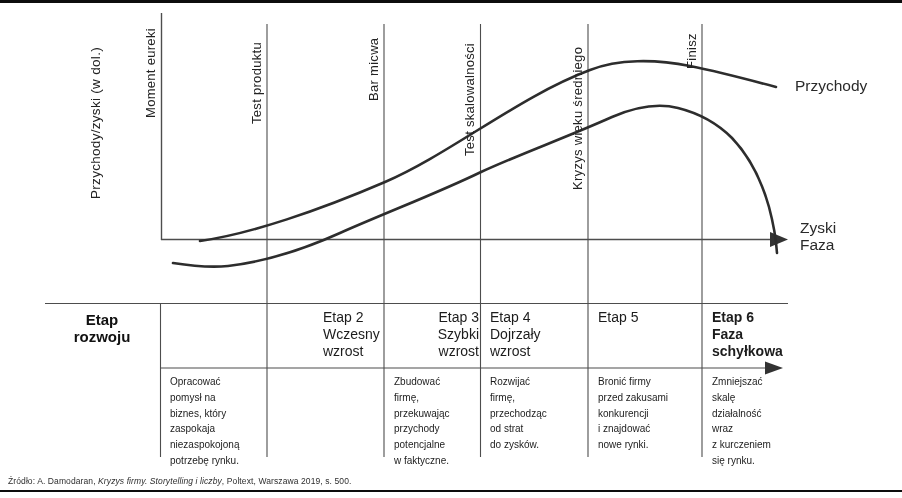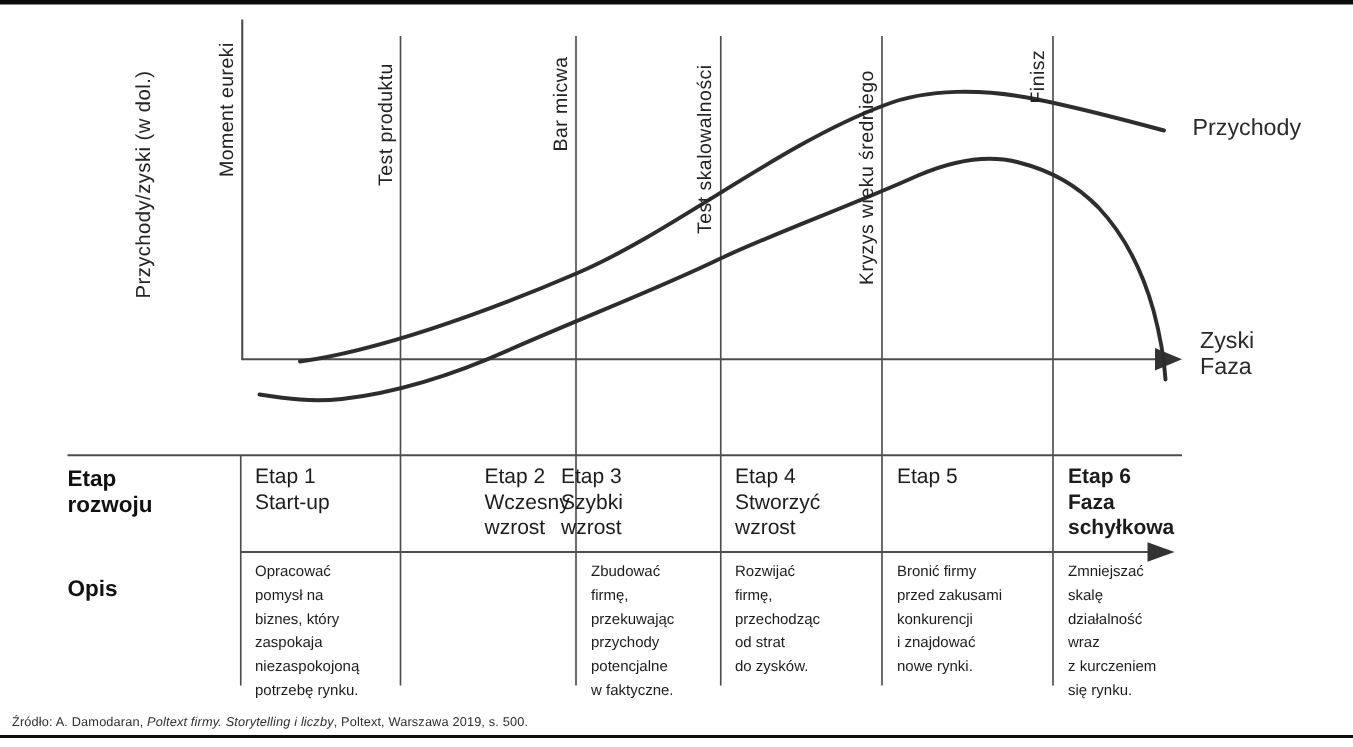--- a/index.html
+++ b/index.html
@@ -13,21 +13,21 @@
   svg.chart { position:absolute; left:0; top:0; z-index:1; }
   .txt { position:absolute; z-index:2; }
   .vlabel {
     transform:rotate(-90deg); transform-origin:0 0;
     white-space:nowrap; font-size:13px; letter-spacing:0.3px; color:#232323;
     line-height:18px; height:18px;
   }
   .axis-label { font-size:13.5px; }
   .curve-label { font-size:15.5px; color:#2a2a2a; white-space:nowrap; }
   .rowhead {
-    left:45px; width:114px; text-align:left; font-weight:bold;
+    left:45px; width:114px; text-align:center; font-weight:bold;
     font-size:15px; line-height:17px; white-space:pre-line; color:#111;
   }
   .cell { white-space:pre-line; }
   .stage-cell { font-size:14px; line-height:17px; color:#1c1c1c; }
   .desc-cell { font-size:10px; line-height:15.8px; color:#1c1c1c; }
   .source-line { left:8px; top:476px; font-size:8.5px; color:#2e2e2e; white-space:nowrap; letter-spacing:0.1px; }
   .source-line i { font-style:italic; }
 </style>
 </head>
 <body>
@@ -72,28 +72,26 @@
   <div class="txt vlabel" style="left:461px; top:156px;">Test skalowalności</div>
   <div class="txt vlabel" style="left:569px; top:190px;">Kryzys wieku średniego</div>
   <div class="txt vlabel" style="left:683px; top:69px;">Finisz</div>
 
   <div class="txt curve-label" style="left:795px; top:77px;">Przychody</div>
   <div class="txt curve-label" style="left:800px; top:219px;">Zyski</div>
   <div class="txt curve-label" style="left:800px; top:236px;">Faza</div>
 
   <div class="txt rowhead cell" style="top:311px;">Etap
 rozwoju</div>
-  <div class="txt rowhead cell" style="top:384px;">Opis</div>
 
-  <div class="txt stage-cell cell" style="left:170px; top:309px; width:96px;"><span>Etap 1</span><br><span>Start-up</span></div>
   <div class="txt stage-cell cell" style="left:278px; top:309px; width:104px;margin-left:45px;"><span>Etap 2</span><br><span>Wczesny
 wzrost</span></div>
-  <div class="txt stage-cell cell" style="left:374px; top:309px; width:85px;"><span>Etap 3</span><br><span>Szybki
+  <div class="txt stage-cell cell" style="left:394px; top:309px; width:85px;text-align:right;"><span>Etap 3</span><br><span>Szybki
 wzrost</span></div>
-  <div class="txt stage-cell cell" style="left:490px; top:309px; width:96px;"><span>Etap 4</span><br><span>Stworzyć
+  <div class="txt stage-cell cell" style="left:490px; top:309px; width:96px;"><span>Etap 4</span><br><span>Dojrzały
 wzrost</span></div>
   <div class="txt stage-cell cell" style="left:598px; top:309px; width:102px;"><span>Etap 5</span><br></div>
   <div class="txt stage-cell cell" style="left:712px; top:309px; width:85px;font-weight:bold;"><span>Etap 6</span><br><span>Faza
 schyłkowa</span></div>
 
   <div class="txt desc-cell cell" style="left:170px; top:374px; width:98px;">Opracować
 pomysł na
 biznes, który
 zaspokaja
 niezaspokojoną
@@ -114,15 +112,15 @@
 konkurencji
 i znajdować
 nowe rynki.</div>
   <div class="txt desc-cell cell" style="left:712px; top:374px; width:88px;">Zmniejszać
 skalę
 działalność
 wraz
 z kurczeniem
 się rynku.</div>
 
-  <div class="txt source-line"><span>Źródło: A. Damodaran, </span><i>Poltext firmy. Storytelling i liczby</i><span>, Poltext, Warszawa 2019, s. 500.</span></div>
+  <div class="txt source-line"><span>Źródło: A. Damodaran, </span><i>Kryzys firmy. Storytelling i liczby</i><span>, Poltext, Warszawa 2019, s. 500.</span></div>
 
 </div>
 
 </body></html>

